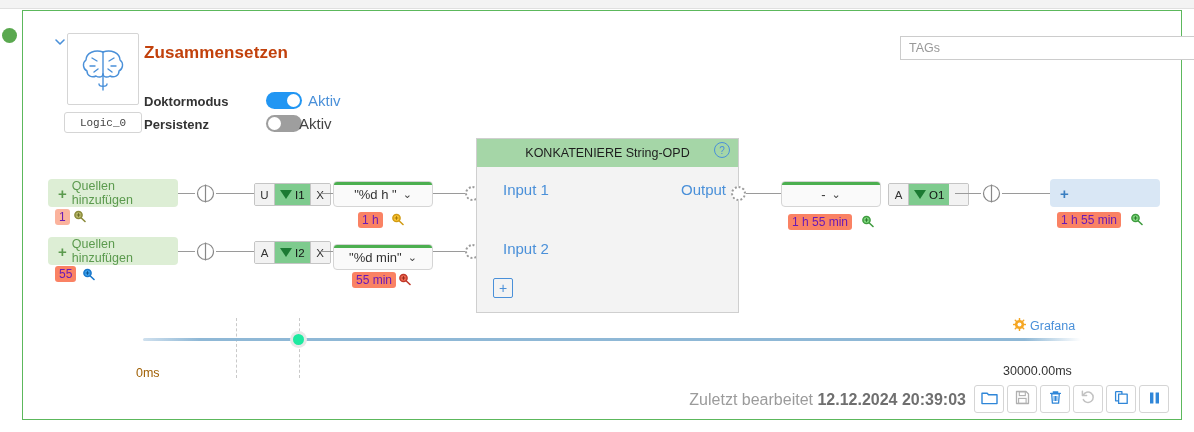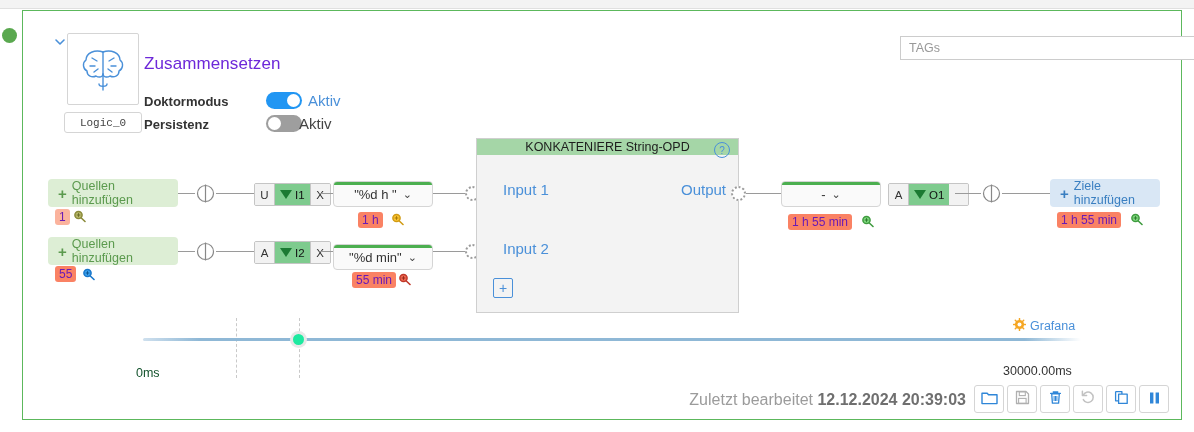--- a/index.html
+++ b/index.html
@@ -18,21 +18,21 @@
   .status-dot{position:absolute;left:2px;top:28px;width:15px;height:15px;border-radius:50%;background:#5aa84f;}
 
   
   .card{position:absolute;left:22px;top:10px;width:1160px;height:410px;border:1px solid #5cb85c;background:#fff;box-sizing:border-box;}
 
   
   .chev{position:absolute;left:30px;top:24px;width:14px;height:14px;color:#4a90d9;font-size:15px;line-height:14px;}
   .brain-box{position:absolute;left:44px;top:22px;width:70px;height:70px;border:1px solid #d5d5d5;background:#fff;border-radius:2px;display:flex;align-items:center;justify-content:center;}
   .logic-tag{position:absolute;left:41px;top:101px;width:76px;height:19px;border:1px solid #d5d5d5;border-radius:3px;background:#fff;
     font-family:"Liberation Mono",monospace;font-size:11px;color:#444;display:flex;align-items:center;justify-content:center;}
-  .title{position:absolute;left:121px;top:43px;font-size:17px;font-weight:normal;color:#6d28d9;letter-spacing:0.1px;}
+  .title{position:absolute;left:121px;top:32px;font-size:17px;font-weight:bold;color:#c2410c;letter-spacing:0.1px;}
 
   .prop-label{position:absolute;font-weight:bold;font-size:13px;color:#333;}
   .lbl-doktor{left:121px;top:83px;}
   .lbl-persist{left:121px;top:106px;}
 
   .switch{position:absolute;width:36px;height:17px;border-radius:9px;}
   .switch .knob{position:absolute;top:2px;width:13px;height:13px;border-radius:50%;background:#fff;}
   .sw-on{left:243px;top:81px;background:#2196f3;}
   .sw-on .knob{left:21px;}
   .sw-off{left:243px;top:104px;background:#9e9e9e;}
@@ -72,34 +72,34 @@
   .tri{width:0;height:0;border-left:6px solid transparent;border-right:6px solid transparent;border-top:9px solid #1b7a33;}
 
   
   .sel{position:absolute;height:26px;border:1px solid #d5d5d5;border-radius:4px;background:#fafafa;box-sizing:border-box;
       display:flex;align-items:center;justify-content:center;gap:6px;font-size:13px;color:#333;overflow:hidden;}
   .sel::before{content:"";position:absolute;left:0;right:0;top:0;height:3px;background:#4caf50;}
   .chevdn{font-size:11px;color:#444;}
 
   
   .fnblock{position:absolute;left:476px;top:138px;width:263px;height:175px;border:1px solid #cfcfcf;background:#f3f3f3;box-sizing:border-box;}
-  .fnhead{height:16px;background:#a5d6a7;display:flex;align-items:center;justify-content:center;position:relative;font-size:12.5px;color:#1d1d1d;}
+  .fnhead{height:28px;background:#a5d6a7;display:flex;align-items:center;justify-content:center;position:relative;font-size:12.5px;color:#1d1d1d;}
   .fnhelp{position:absolute;right:8px;top:3px;width:14px;height:14px;border-radius:50%;border:1px solid #4a90d9;color:#4a90d9;
       font-size:10px;display:flex;align-items:center;justify-content:center;}
   .fnport-label{position:absolute;font-size:15px;color:#4a90d9;margin-left:16px;}
   .fnplus{position:absolute;left:16px;top:139px;width:18px;height:18px;border:1px solid #4a90d9;border-radius:2px;color:#4a90d9;
       font-size:14px;display:flex;align-items:center;justify-content:center;background:#f3f3f3;}
 
   
   .tl-line{position:absolute;left:143px;top:338px;width:938px;height:3px;
       background:linear-gradient(to right,#cfe0ee 0%,#8fb8d6 6%,#8fb8d6 94%,#ffffff 100%);border-radius:2px;}
   .tl-dash{position:absolute;width:1px;border-left:1px dashed #c9c9c9;top:318px;height:60px;}
   .tl-knob{position:absolute;left:290px;top:331px;width:17px;height:17px;border-radius:50%;background:#e8e8e8;display:flex;align-items:center;justify-content:center;}
   .tl-knob i{width:11px;height:11px;border-radius:50%;background:#1de9a0;display:block;}
-  .tl-start{position:absolute;left:136px;top:366px;font-size:12.5px;color:#14532d;text-align:center;}
+  .tl-start{position:absolute;left:136px;top:366px;font-size:12.5px;color:#a16207;text-align:center;}
   .tl-end{position:absolute;left:1003px;top:364px;font-size:12.5px;color:#333;}
   .grafana{position:absolute;left:1013px;top:318px;font-size:12.5px;color:#4a90d9;display:flex;align-items:center;gap:4px;}
 
   .lastedit{position:absolute;right:228px;top:391px;font-size:16px;color:#9b9b9b;white-space:nowrap;}
   .lastedit b{color:#6f6f6f;}
 
   .iconbtn{position:absolute;top:385px;width:28px;height:26px;border:1px solid #d5d5d5;border-radius:3px;background:#fff;
       display:flex;align-items:center;justify-content:center;}
 </style>
 </head>
@@ -282,21 +282,20 @@
 <div class="plug" style="left:981px;top:183px;">
   <svg width="21" height="21" viewBox="0 0 21 21">
       <circle cx="10.5" cy="10.5" r="8" fill="#fff" stroke="#888" stroke-width="1.2"></circle>
       <path d="M10.5 1.5 v18" stroke="#888" stroke-width="1.2"></path>
     </svg>
 </div>
 <div class="wire" style="left:1002px;top:193px;width:48px;"></div>
 
 <div class="add-btn add-dst" style="left:1050px;top:179px;width:110px;">
   <span class="plus">+</span>
-  <span>Ziele hinzufügen</span>
 </div>
 <div class="badge badge-strong" style="left:1057px;top:212px;">1 h 55 min</div>
 <span class="mag" style="left:1130px;top:213px;">
   <svg width="13" height="13" viewBox="0 0 13 13">
       <circle cx="5.5" cy="5" r="3.6" stroke="#3f9b3f" stroke-width="1.5" fill="#7ed87e"></circle>
       <path d="M8.3 8 L12 11.5" stroke="#3f9b3f" stroke-width="1.6" stroke-linecap="round"></path>
       <path d="M5.5 3.2 v3.6 M3.7 5 h3.6" stroke="#2e7a2e" stroke-width="1"></path>
     </svg>
 </span>
 

